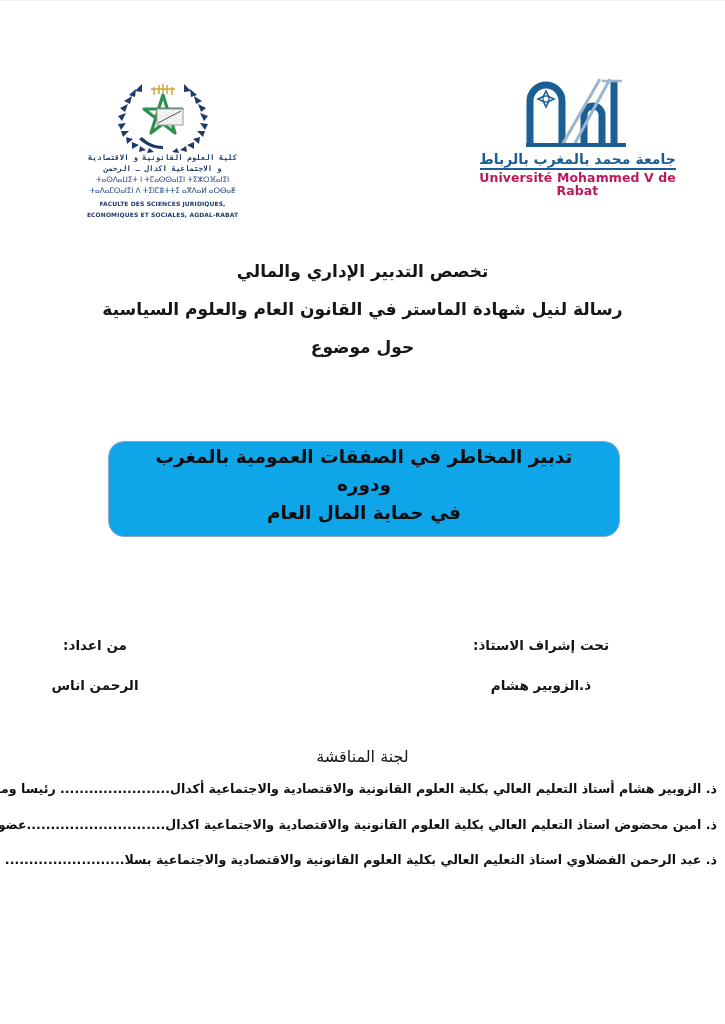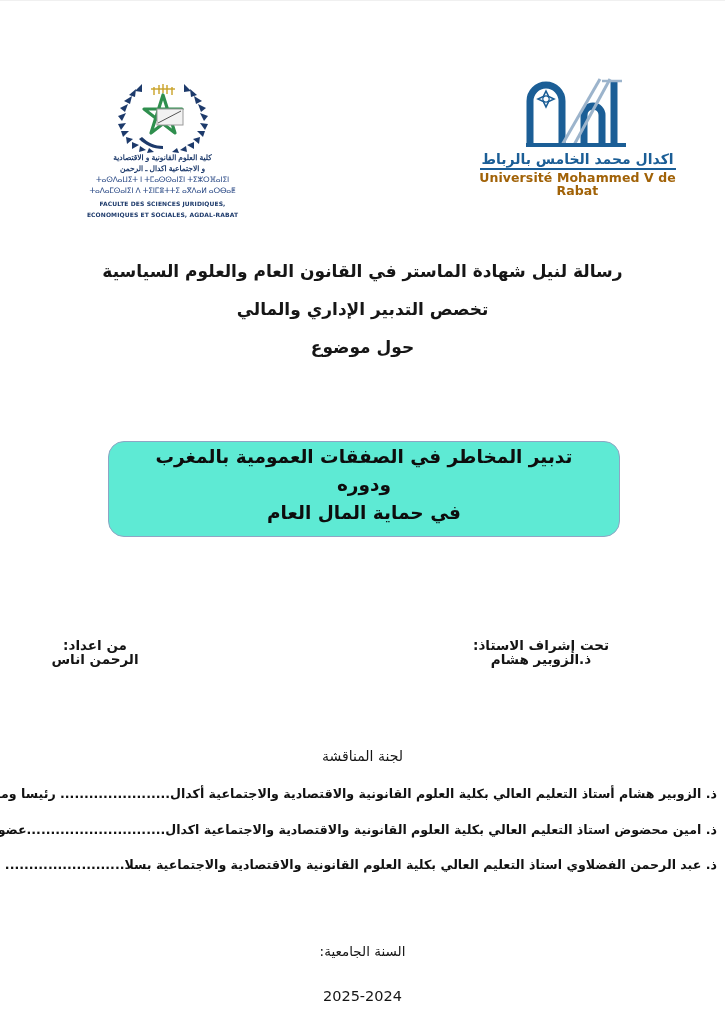--- a/index.html
+++ b/index.html
@@ -40,21 +40,21 @@
     width: 215px;
     text-align: center;
   }
   .logo-left .emblem {
     width: 128px;
     height: 80px;
     margin: 0 auto;
     display: block;
   }
   .logo-left .ar-line {
-    font-family: Liberation Sans, sans-serif;
+    font-family: Liberation Mono, monospace;
     font-size: 7.5px;
     font-weight: bold;
     color: #1d3a6b;
     line-height: 1.45;
     letter-spacing: 0.2px;
     direction: rtl;
   }
   .logo-left .tif-line {
     font-family: "DejaVu Sans", sans-serif;
     font-size: 7.5px;
@@ -103,21 +103,21 @@
     width: 196px;
     height: 1.5px;
     background: #1b5e96;
     margin: 1px auto 1px auto;
   }
   .logo-right .fr-name {
     direction: ltr;
     font-family: "DejaVu Sans", sans-serif;
     font-size: 12.5px;
     font-weight: bold;
-    color: #a16207;
+    color: #be185d;
     letter-spacing: 0.1px;
     line-height: 1.1;
   }
 
   
   .degree-block {
     position: absolute;
     top: 262px;
     left: 0;
     width: 725px;
@@ -134,21 +134,21 @@
   }
 
   
   .title-box {
     position: absolute;
     left: 108px;
     top: 440px;
     width: 512px;
     height: 96px;
     box-sizing: border-box;
-    background: #5eead4;
+    background: #0ea5e9;
     border: 1.6px solid #8fa5c4;
     border-radius: 16px;
     display: flex;
     align-items: center;
     justify-content: center;
     direction: rtl;
   }
   .title-box .inner {
     text-align: center;
     padding: 0 18px 8px 18px;
@@ -178,38 +178,38 @@
   .people .col-supervisor { right: 84px; width: 200px; }
   .people .role,
   .people .person {
     font-family: "DejaVu Sans", "Liberation Sans", sans-serif;
     font-weight: bold;
     font-size: 13.5px;
     color: #151515;
     line-height: 1;
     white-space: nowrap;
   }
-  .people .role { }
+  .people .role { margin-bottom: 26px; }
 
   
   .jury {
     position: absolute;
     top: 748px;
     left: 0;
     width: 725px;
     direction: rtl;
   }
   .jury .jury-heading {
     text-align: center;
     font-family: "DejaVu Sans", "Liberation Sans", sans-serif;
-    font-size: 14px;
+    font-size: 16px;
     font-weight: normal;
     color: #151515;
     line-height: 1;
-    margin-bottom: 25px;
+    margin-bottom: 18px;
   }
   .jury .jury-line {
     font-family: "DejaVu Sans", "Liberation Sans", sans-serif;
     font-weight: bold;
     font-size: 12.6px;
     color: #111111;
     line-height: 1;
     margin: 0 8px 23px 8px;
     text-align: center;
     white-space: nowrap;
@@ -322,29 +322,29 @@
         <path d="M62 74 L62 44 A9 9 0 0 1 80 44 L80 74" fill="none" stroke="#1b5e96" stroke-width="7"></path>
 
         <path d="M40 74 L78 8" fill="none" stroke="#9cb4cc" stroke-width="3"></path>
         <path d="M52 74 L88 8" fill="none" stroke="#9cb4cc" stroke-width="3"></path>
 
         <path d="M92 74 L92 10" fill="none" stroke="#1b5e96" stroke-width="7"></path>
         <path d="M80 10 L100 10" fill="none" stroke="#9cb4cc" stroke-width="2.5"></path>
 
         <path d="M4 74 L104 74" fill="none" stroke="#1b5e96" stroke-width="4"></path>
       </svg>
-      <div class="ar-name">اكدال محمد الخامس بالرباط</div>
+      <div class="ar-name">جامعة محمد بالمغرب بالرباط</div>
       <div class="rule"></div>
       <div class="fr-name">Université Mohammed V de Rabat</div>
     </div>
   </div>
 
   <div class="degree-block">
+    <div class="line">تخصص التدبير الإداري والمالي</div>
     <div class="line">رسالة لنيل شهادة الماستر في القانون العام والعلوم السياسية</div>
-    <div class="line">تخصص التدبير الإداري والمالي</div>
     <div class="line">حول موضوع</div>
   </div>
 
   <div class="title-box">
     <div class="inner">
       <div class="tline">تدبير المخاطر في الصفقات العمومية بالمغرب ودوره</div>
       <div class="tline">في حماية المال العام</div>
     </div>
   </div>
 
@@ -359,18 +359,14 @@
     </div>
   </div>
 
   <div class="jury">
     <div class="jury-heading">لجنة المناقشة</div>
     <div class="jury-line">ذ. الزوبير هشام أستاذ التعليم العالي بكلية العلوم القانونية والاقتصادية والاجتماعية أكدال....................... رئيسا ومشرفا</div>
     <div class="jury-line">ذ. امين محضوض استاذ التعليم العالي بكلية العلوم القانونية والاقتصادية والاجتماعية اكدال.............................عضوا</div>
     <div class="jury-line">ذ. عبد الرحمن الفضلاوي استاذ التعليم العالي بكلية العلوم القانونية والاقتصادية والاجتماعية بسلا......................... عضوا</div>
   </div>
 
-  <div class="footer">
-    <div class="label">السنة الجامعية:</div>
-    <div class="year">2025-2024</div>
-  </div>
 
 </div>
 
 </body></html>

